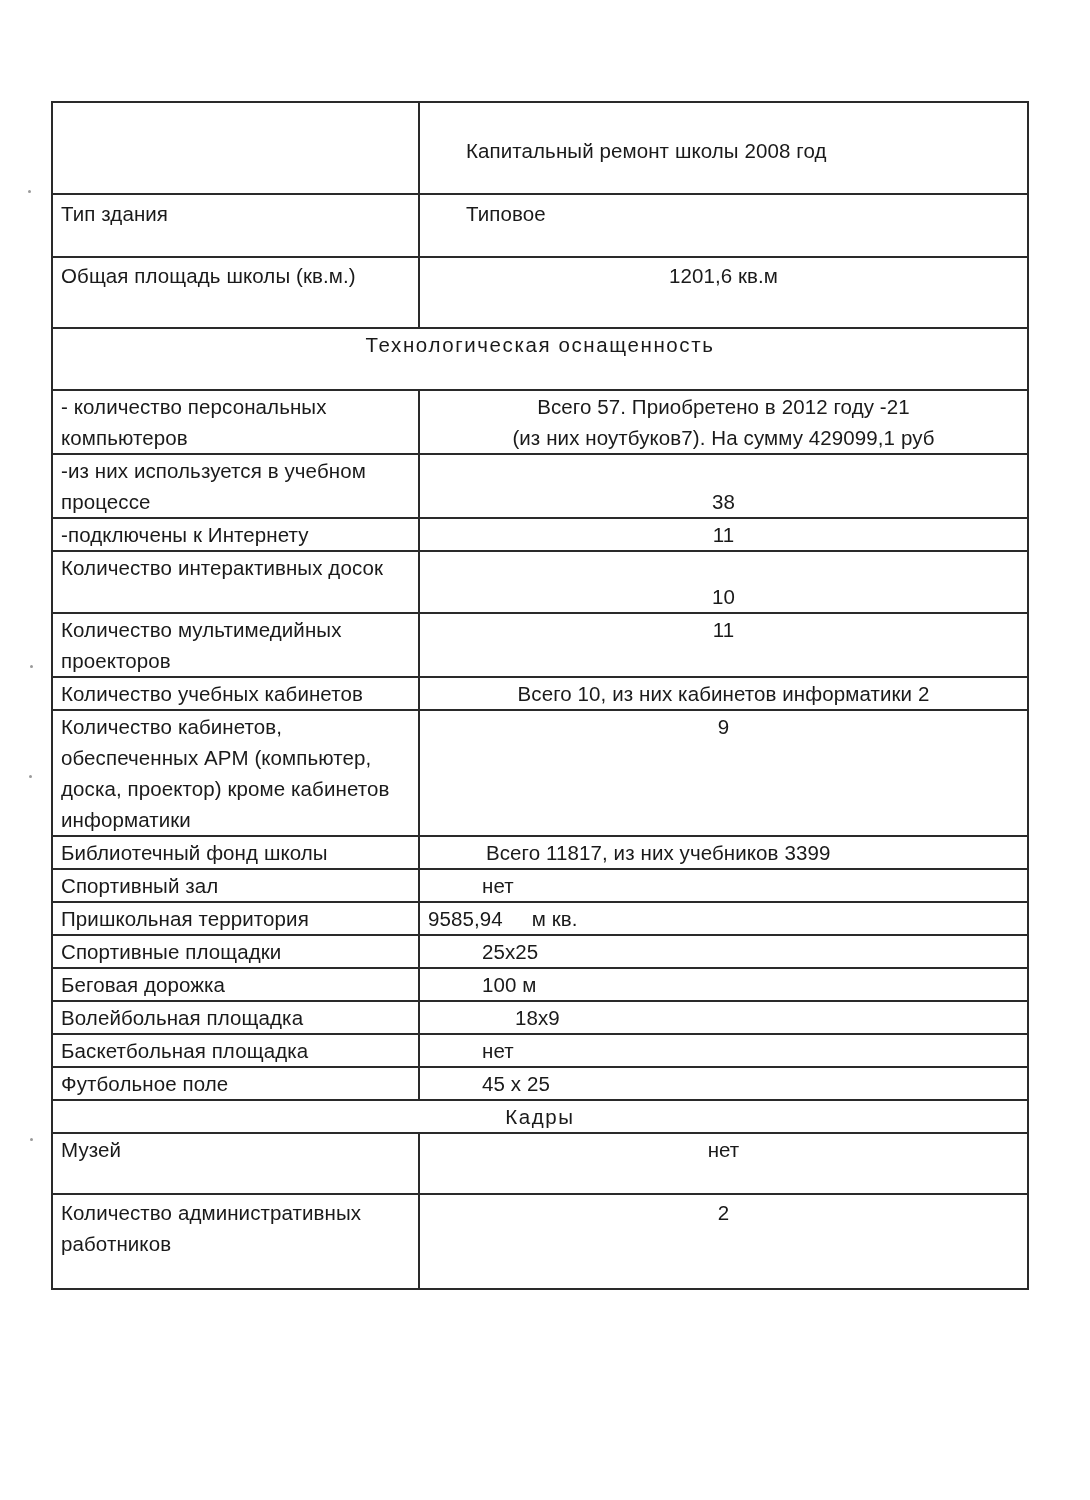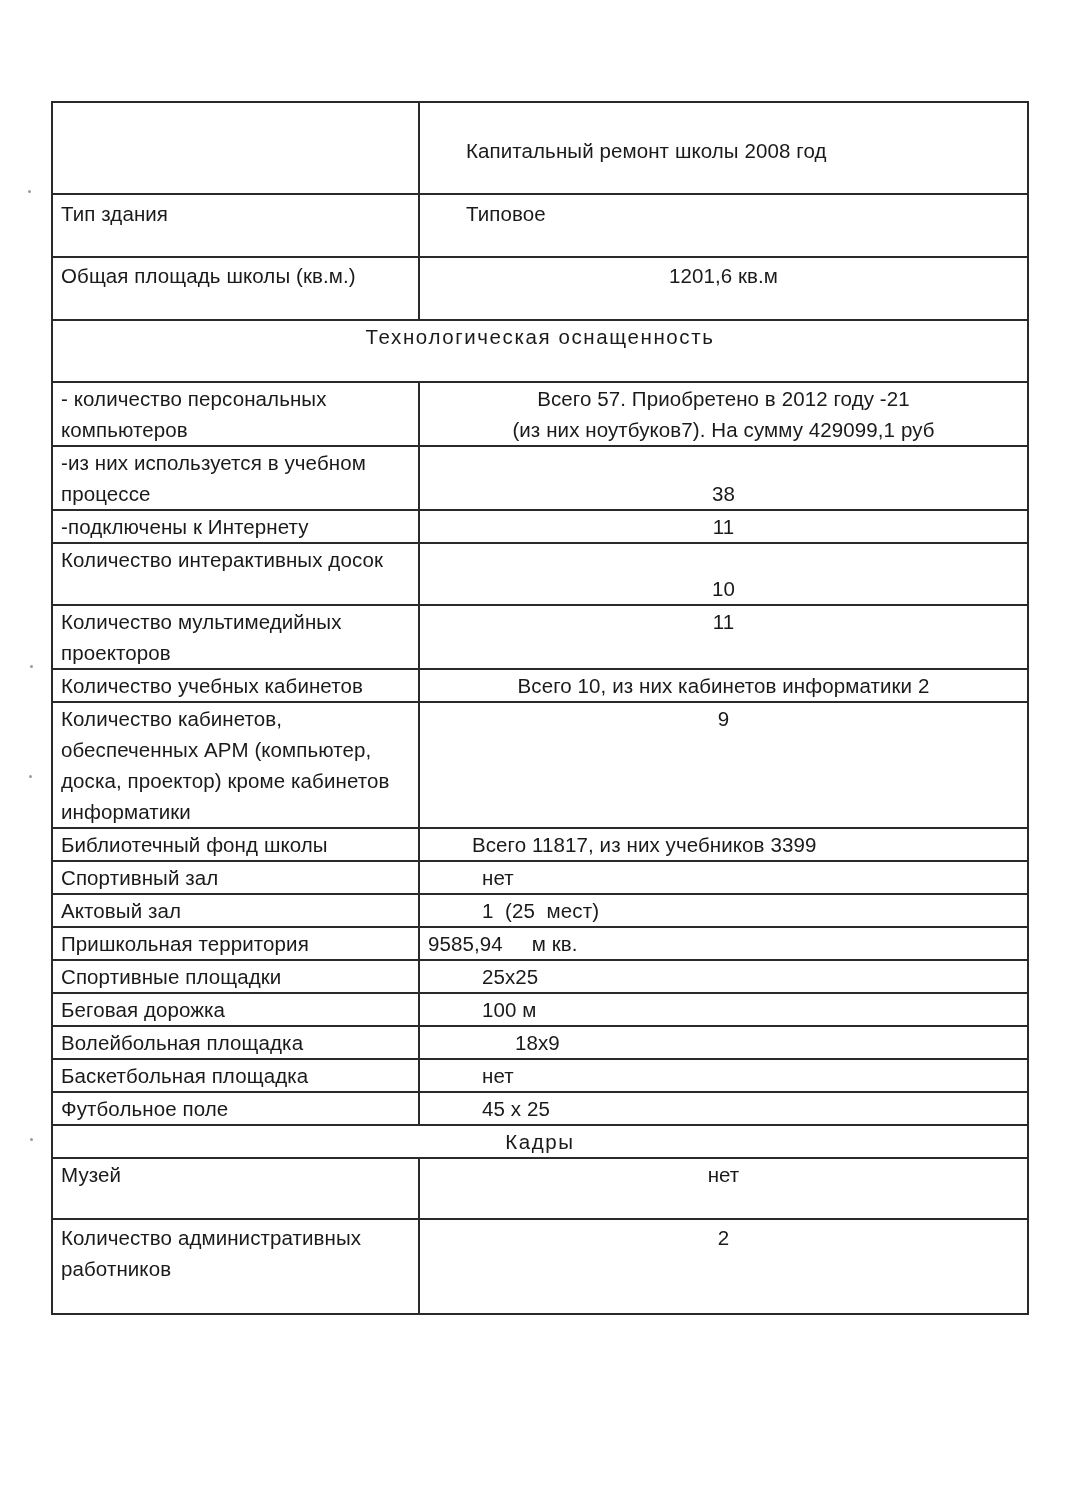--- a/index.html
+++ b/index.html
@@ -34,21 +34,21 @@
     </colgroup>
   <tbody>
     <tr style="height:92px">
       <td></td>
       <td class="indent vmid" style="padding-top:4px">Капитальный ремонт  школы 2008  год</td>
     </tr>
     <tr style="height:63px">
       <td style="padding-top:3px">Тип здания</td>
       <td class="indent" style="padding-top:3px">Типовое</td>
     </tr>
-    <tr style="height:63px">
+    <tr style="height:71px">
       <td style="padding-top:2px">Общая площадь школы (кв.м.)</td>
       <td class="center" style="padding-top:2px">1201,6 кв.м</td>
     </tr>
     <tr style="height:62px">
       <td colspan="2" class="center spaced" style="padding-top:0">Технологическая оснащенность</td>
     </tr>
     <tr style="height:64px">
       <td>- количество персональных компьютеров</td>
       <td class="center">
         <div>Всего  57. Приобретено  в 2012 году -21</div>
@@ -74,29 +74,25 @@
     <tr style="height:32px">
       <td>Количество учебных кабинетов</td>
       <td class="center">Всего 10, из них кабинетов информатики 2</td>
     </tr>
     <tr style="height:124px">
       <td>Количество кабинетов, обеспеченных АРМ (компьютер, доска, проектор) кроме кабинетов информатики</td>
       <td class="center">9</td>
     </tr>
     <tr style="height:32px">
       <td>Библиотечный фонд школы</td>
-      <td style="padding-left:52px">Всего 11817,  из них учебников 3399</td>
+      <td style="padding-left:66px">Всего 11817,  из них учебников 3399</td>
     </tr>
     <tr style="height:33px">
       <td>Спортивный зал</td>
       <td style="padding-left:62px">нет</td>
-    </tr>
-    <tr style="height:32px">
-      <td>Актовый зал</td>
-      <td style="padding-left:62px; white-space:pre">1  (25  мест)</td>
     </tr>
     <tr style="height:32px">
       <td>Пришкольная территория</td>
       <td style="white-space:pre">9585,94     м кв.</td>
     </tr>
     <tr style="height:22px">
       <td>Спортивные площадки</td>
       <td style="padding-left:62px">25х25</td>
     </tr>
     <tr style="height:32px">

